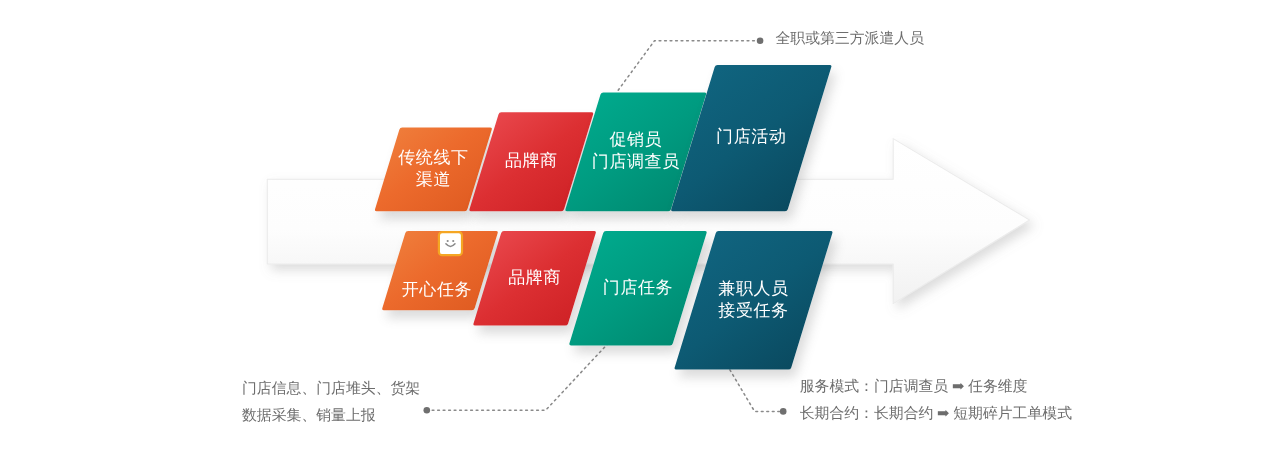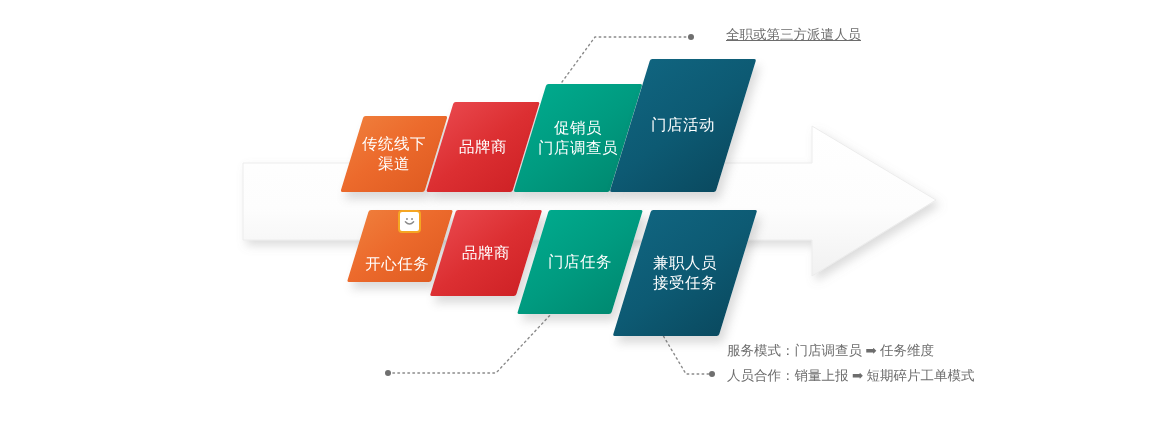--- a/index.html
+++ b/index.html
@@ -184,25 +184,29 @@
   </div>
 
   <div class="para c-dark sh" style="left:632px; top:210px; width:106px; height:126px; font-size:15.5px;">
     <div class="para-inner">
       <span class="lbl">兼职人员</span>
       <span class="lbl">接受任务</span>
     </div>
   </div>
 
   <div class="dot" style="left:688px; top:34px;"></div>
-  <div class="anno" style="left:726px; top:22px;text-decoration:underline;">
+  <div class="anno" style="left:705px; top:22px;">
     <span class="anno-line">全职或第三方派遣人员</span>
   </div>
 
   <div class="dot" style="left:385px; top:370px;"></div>
+  <div class="anno" style="left:220px; top:340px;">
+    <span class="anno-line">门店信息、门店堆头、货架</span>
+    <span class="anno-line">数据采集、销量上报</span>
+  </div>
 
   <div class="dot" style="left:709px; top:371px;"></div>
   <div class="anno" style="left:727px; top:338px;">
     <span class="anno-line">服务模式：门店调查员 ➡ 任务维度</span>
-    <span class="anno-line">人员合作：销量上报 ➡ 短期碎片工单模式</span>
+    <span class="anno-line">长期合约：长期合约 ➡ 短期碎片工单模式</span>
   </div>
 
 </div>
 
 </body></html>

